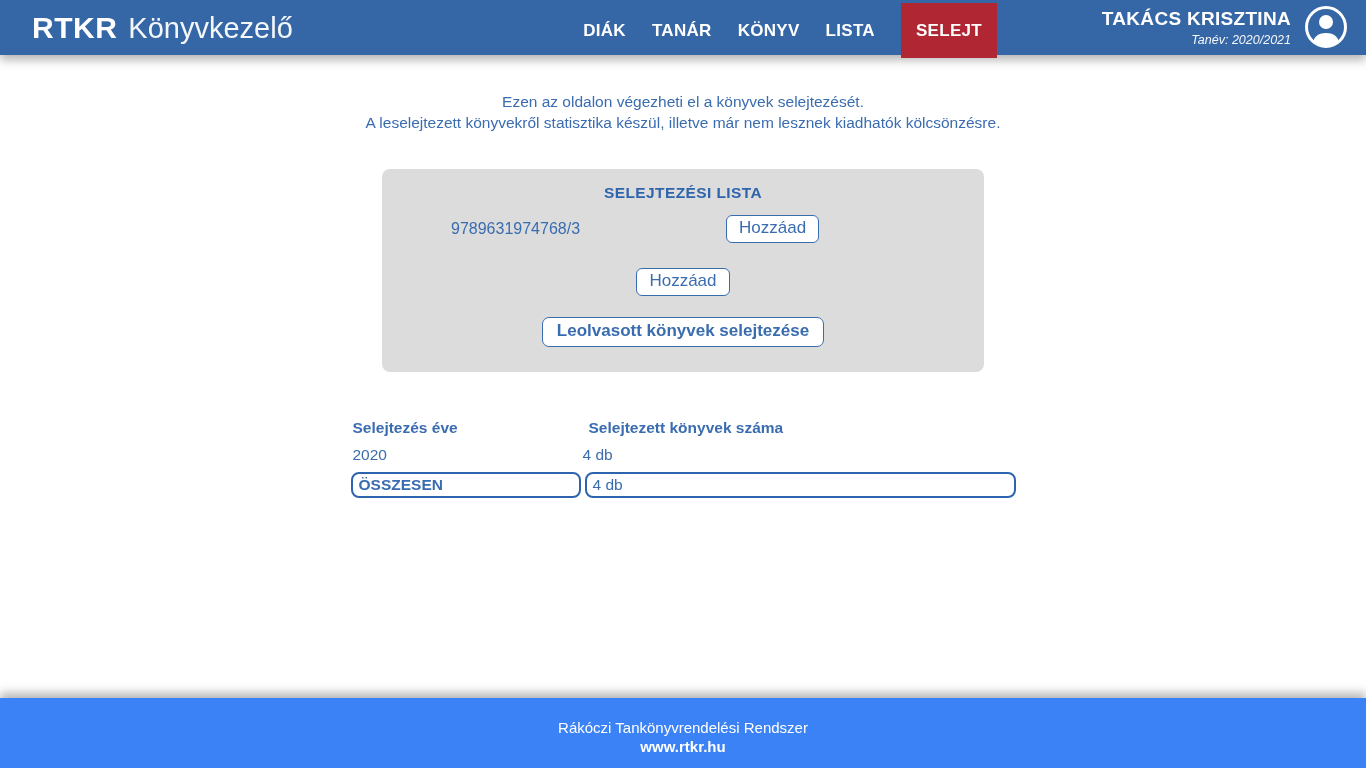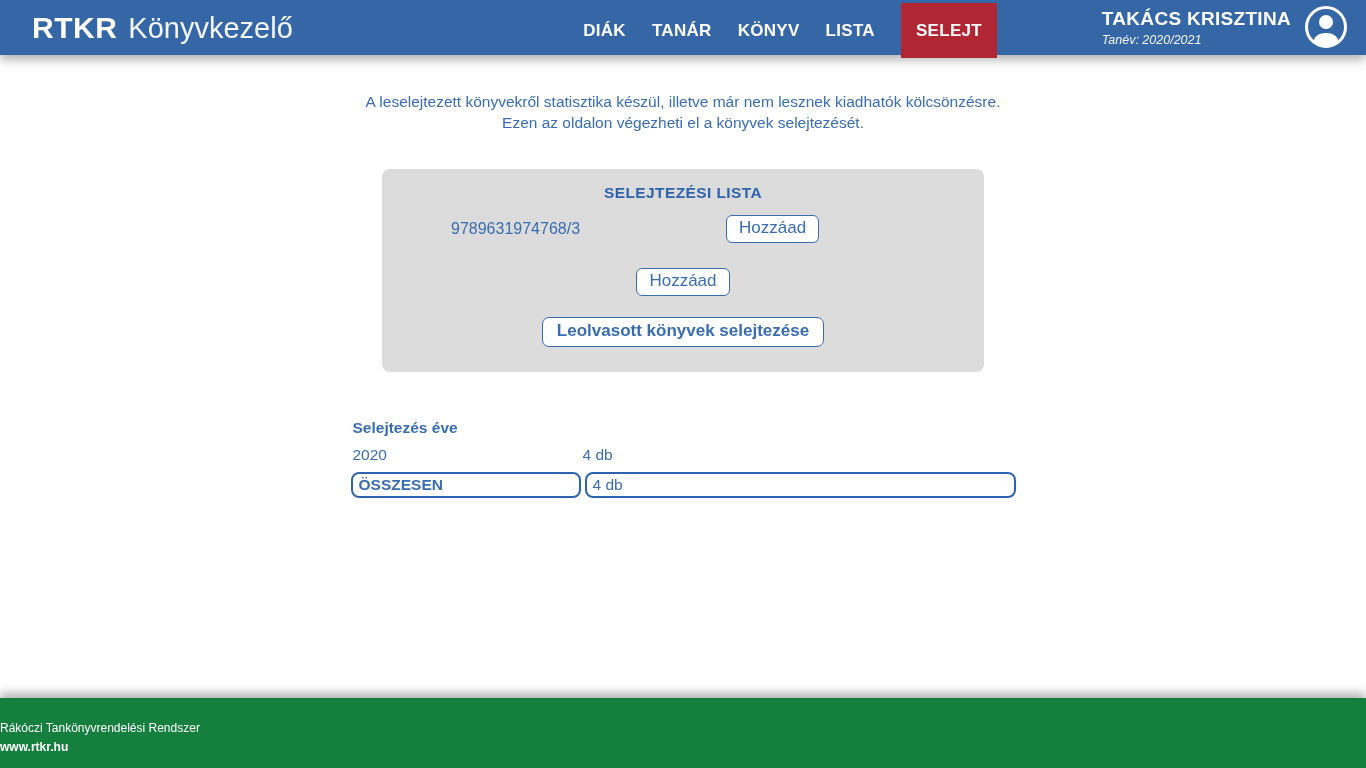--- a/index.html
+++ b/index.html
@@ -49,21 +49,21 @@
   }
   .nav-item.active {
     background: #b02733;
     padding: 16px 15px;
   }
 
   .userblock {
     position: absolute;
     right: 75px;
     top: 8px;
-    text-align: left;
+    text-align: right;
     line-height: 1.15;
   }
   .user-name { font-size: 19px; font-weight: 700; letter-spacing: 0.3px; }
   .user-year { font-size: 12.5px; font-style: italic; margin-top: 3px; opacity: 0.95; }
   .avatar {
     position: absolute;
     right: 18px;
     top: 5px;
     width: 44px;
     height: 44px;
@@ -169,24 +169,25 @@
     height: 26px;
     display: flex;
     align-items: center;
   }
   .total-box.label-box { width: 230px; font-weight: 700; }
   .total-box.value-box { flex: 1; }
 
   
   .footer {
     flex: 0 0 70px;
-    background: #15803d;
+    background: #3b82f6;
     color: #ffffff;
+    text-align: center;
     padding-top: 21px;
-    font-size: 12px;
+    font-size: 15px;
     line-height: 18px;
     box-shadow: 0 -5px 9px rgba(90,90,90,0.45);
   }
   .footer-url { font-weight: 700; margin-top: 1px; }
 </style>
 </head>
 <body>
 
 <div class="header">
   <div class="brand">
@@ -215,22 +216,22 @@
     </defs>
     <circle cx="22" cy="22" r="19.5" fill="none" stroke="#ffffff" stroke-width="3"></circle>
     <circle cx="22" cy="17" r="7" fill="#ffffff"></circle>
     <path d="M8 44 Q8 28 22 28 Q36 28 36 44 Z" fill="#ffffff" clip-path="url(#avclip)"></path>
   </svg>
 </div>
 
 <div class="main">
 
   <div class="intro">
+    <div>Ezen az oldalon végezheti el a könyvek selejtezését.</div>
     <div>A leselejtezett könyvekről statisztika készül, illetve már nem lesznek kiadhatók kölcsönzésre.</div>
-    <div>Ezen az oldalon végezheti el a könyvek selejtezését.</div>
   </div>
 
   <div class="panel">
     <div class="panel-title">SELEJTEZÉSI LISTA</div>
 
     <div class="scrap-row">
       <span class="scrap-code">9789631974768/3</span>
       <button class="btn">Hozzáad</button>
     </div>
 
@@ -239,20 +240,21 @@
     </div>
 
     <div class="submit-row">
       <button class="btn btn-strong">Leolvasott könyvek selejtezése</button>
     </div>
   </div>
 
   <div class="stats">
     <div class="stats-row stats-head">
       <div class="col-year">Selejtezés éve</div>
+      <div class="col-count">Selejtezett könyvek száma</div>
     </div>
     <div class="stats-row stats-data">
       <div class="col-year">2020</div>
       <div class="col-count">4 db</div>
     </div>
     <div class="stats-row stats-total">
       <div class="total-box label-box">ÖSSZESEN</div>
       <div class="total-box value-box">4 db</div>
     </div>
   </div>

